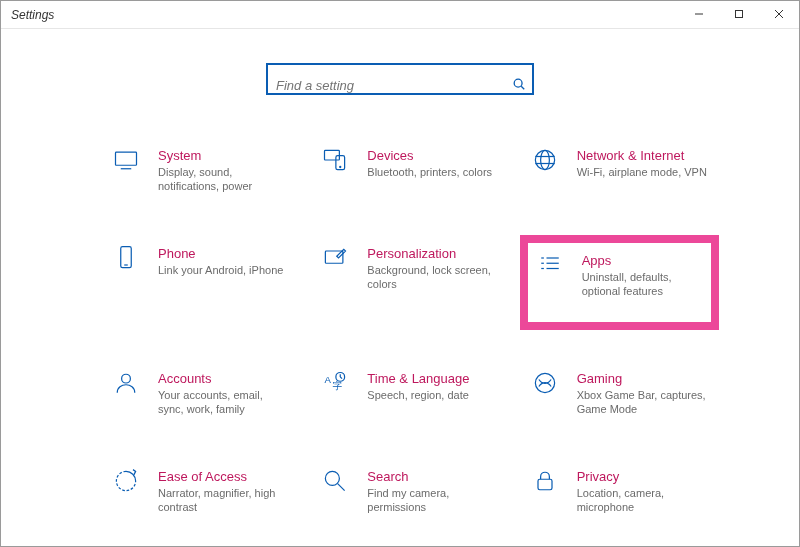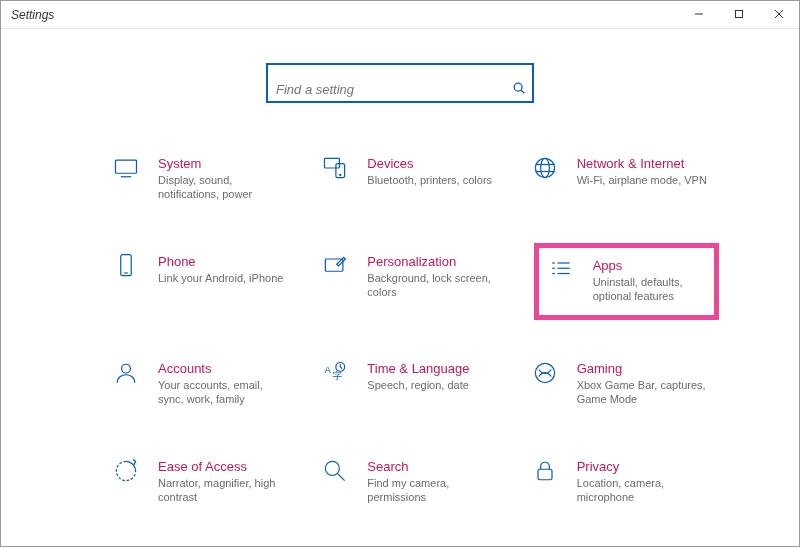--- a/index.html
+++ b/index.html
@@ -9,27 +9,27 @@
   
   .titlebar { height: 28px; display: flex; align-items: center; justify-content: space-between; border-bottom: 1px solid #e6e6e6; padding-left: 10px; font-style: italic; }
   .titlebar-title { font-size: 12px; color: #333; }
   .win-controls { display: flex; height: 100%; }
   .win-btn { width: 40px; display: flex; align-items: center; justify-content: center; cursor: pointer; }
   .win-btn svg { stroke: #333; }
 
   
   .content { padding: 34px 0 0 0; }
   .search-wrap { display: flex; justify-content: center; margin-bottom: 42px; }
-  .search-box { width: 268px; height: 40px; border: 2px solid #0a5db3; display: flex; align-items: center; padding: 12px 6px 0 8px; }
+  .search-box { width: 268px; height: 32px; border: 2px solid #0a5db3; display: flex; align-items: center; padding: 12px 6px 0 8px; }
   .search-input { flex: 1; border: none; outline: none; font-size: 13px; font-style: italic; color: #777; background: transparent; }
   .search-icon { width: 14px; height: 14px; color: #0a5db3; }
 
   .grid { padding: 0 80px 0 100px; display: grid; grid-template-columns: repeat(3, 1fr); column-gap: 10px; row-gap: 30px; }
   .tile { display: flex; align-items: flex-start; gap: 18px; padding: 6px 8px 8px 8px; text-align: left; cursor: pointer; border: 3px solid transparent; }
-  .tile.highlight { border: 5px solid #ec4899; padding-top: 8px; padding-bottom: 12px; margin-left: 14px; }
+  .tile.highlight { border: 8px solid #ec4899; padding-top: 8px; padding-bottom: 24px; }
   .tile-icon { width: 28px; height: 28px; flex: 0 0 28px; color: #0a5db3; display: flex; align-items: flex-start; justify-content: center; }
   .tile-icon svg { width: 28px; height: 28px; stroke: #0a5db3; fill: none; stroke-width: 1.4; }
   .tile-text { display: flex; flex-direction: column; gap: 2px; }
   .tile-title { font-size: 13px; color: #be185d; padding-top: 2px; }
   .tile-desc { font-size: 11px; color: #6b6b6b; line-height: 1.3; max-width: 140px; }
 </style>
 </head>
 <body>
 
 <div class="window">

